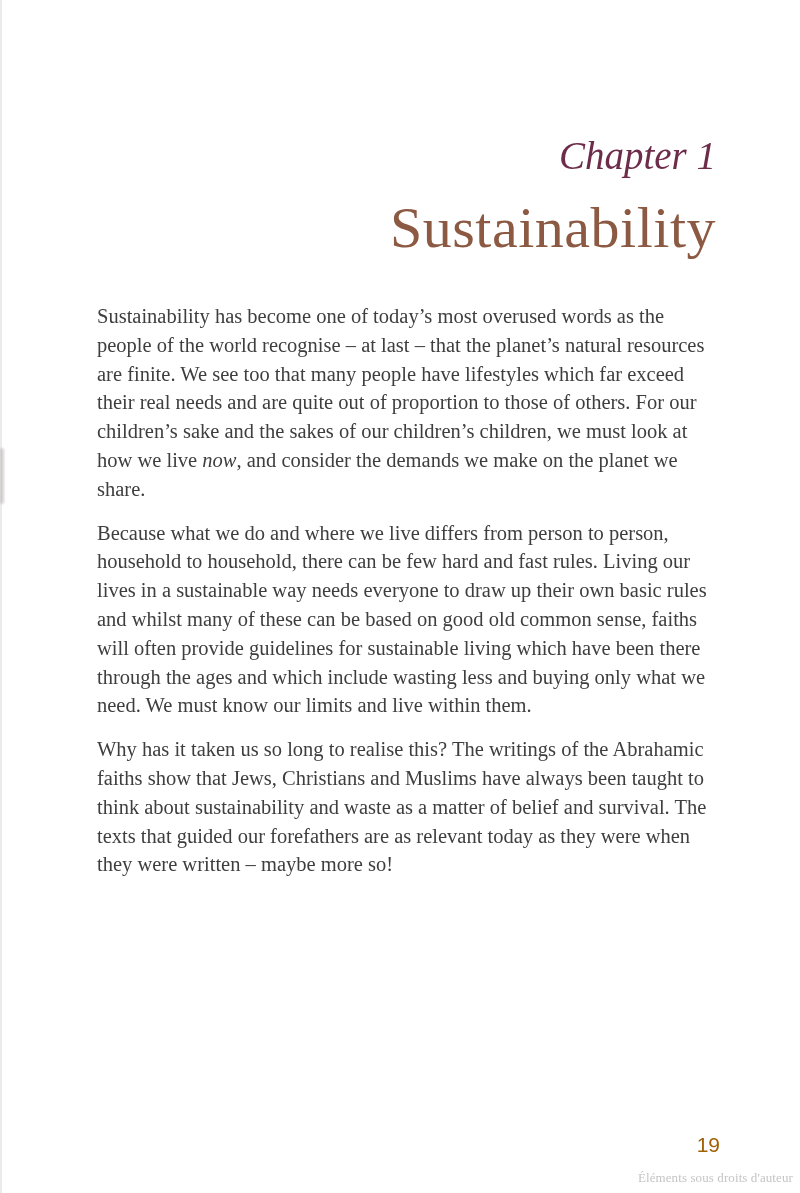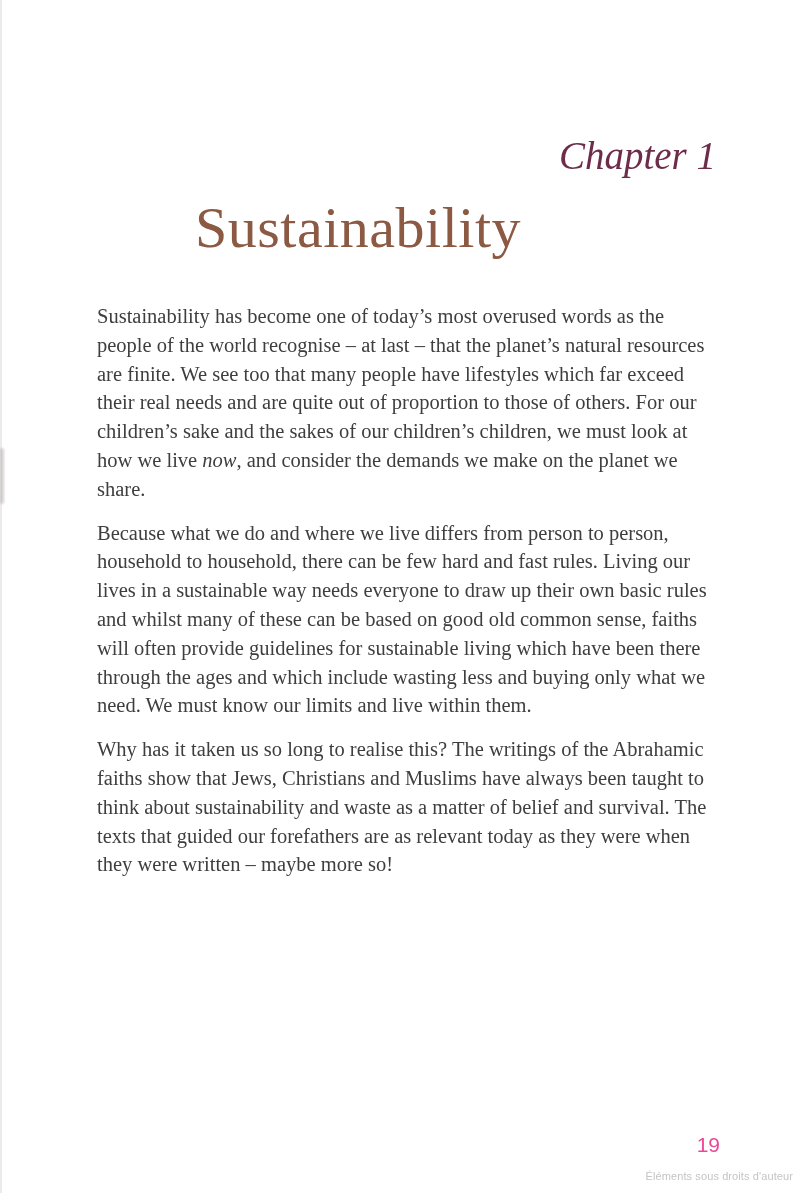--- a/index.html
+++ b/index.html
@@ -46,21 +46,20 @@
     font-size: 39px;
     line-height: 40px;
     margin-bottom: 14px;
   }
   .chapter-title {
     margin: 0;
     font-weight: normal;
     font-size: 58px;
     line-height: 76px;
     letter-spacing: 0.5px;
-    text-align: center;
   }
   .title-line {
     display: block;
   }
   .body-text {
     margin: 36px 84px 0 84px;
     width: 633px;
     font-size: 20.5px;
     line-height: 28.8px;
     text-align: left;
@@ -72,22 +71,22 @@
     position: absolute;
     top: 1133px;
     right: 80px;
     font-family: "Liberation Sans", sans-serif;
     font-size: 21px;
   }
   .copyright {
     position: absolute;
     top: 1170px;
     right: 7px;
-    font-family: Liberation Sans, sans-serif;
-    font-size: 11px;
+    font-family: Liberation Serif, serif;
+    font-size: 13px;
     letter-spacing: 0.1px;
   }
 </style>
 </head>
 <body>
 
 <div class="page">
 
   <div class="scan-edge"></div>
   <div class="scan-smudge"></div>
@@ -98,17 +97,17 @@
       <span class="title-line">Sustainability</span>
     </h1>
   </header>
 
   <main class="body-text" style="color: rgb(62, 62, 62);">
     <p><span>Sustainability has become one of today’s most overused words as the people of the world recognise – at last – that the planet’s natural resources are finite. We see too that many people have lifestyles which far exceed their real needs and are quite out of proportion to those of others. For our children’s sake and the sakes of our children’s children, we must look at how we live </span><em>now</em><span>, and consider the demands we make on the planet we share.</span></p>
     <p>Because what we do and where we live differs from person to person, household to household, there can be few hard and fast rules. Living our lives in a sustainable way needs everyone to draw up their own basic rules and whilst many of these can be based on good old common sense, faiths will often provide guidelines for sustainable living which have been there through the ages and which include wasting less and buying only what we need. We must know our limits and live within them.</p>
     <p>Why has it taken us so long to realise this? The writings of the Abrahamic faiths show that Jews, Christians and Muslims have always been taught to think about sustainability and waste as a matter of belief and survival. The texts that guided our forefathers are as relevant today as they were when they were written – maybe more so!</p>
   </main>
 
-  <div class="page-number" style="color: #ec4899;">19</div>
+  <div class="page-number" style="color: #a16207;">19</div>
 
   <div class="copyright" style="color: rgb(198, 196, 196);">Éléments sous droits d'auteur</div>
 
 </div>
 
 </body></html>

